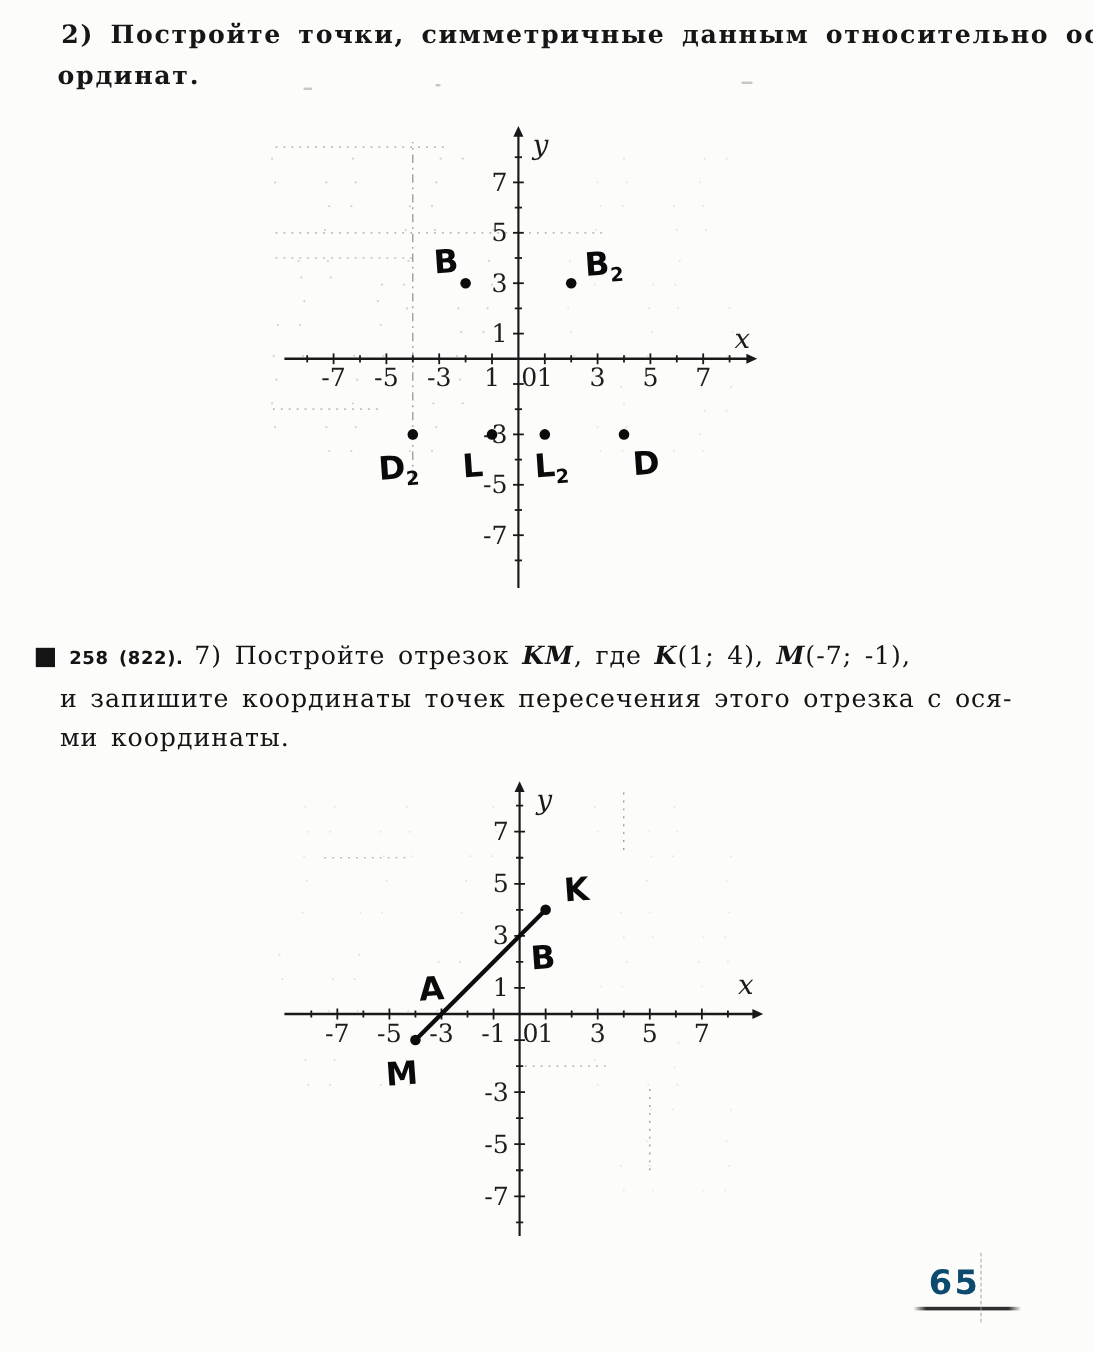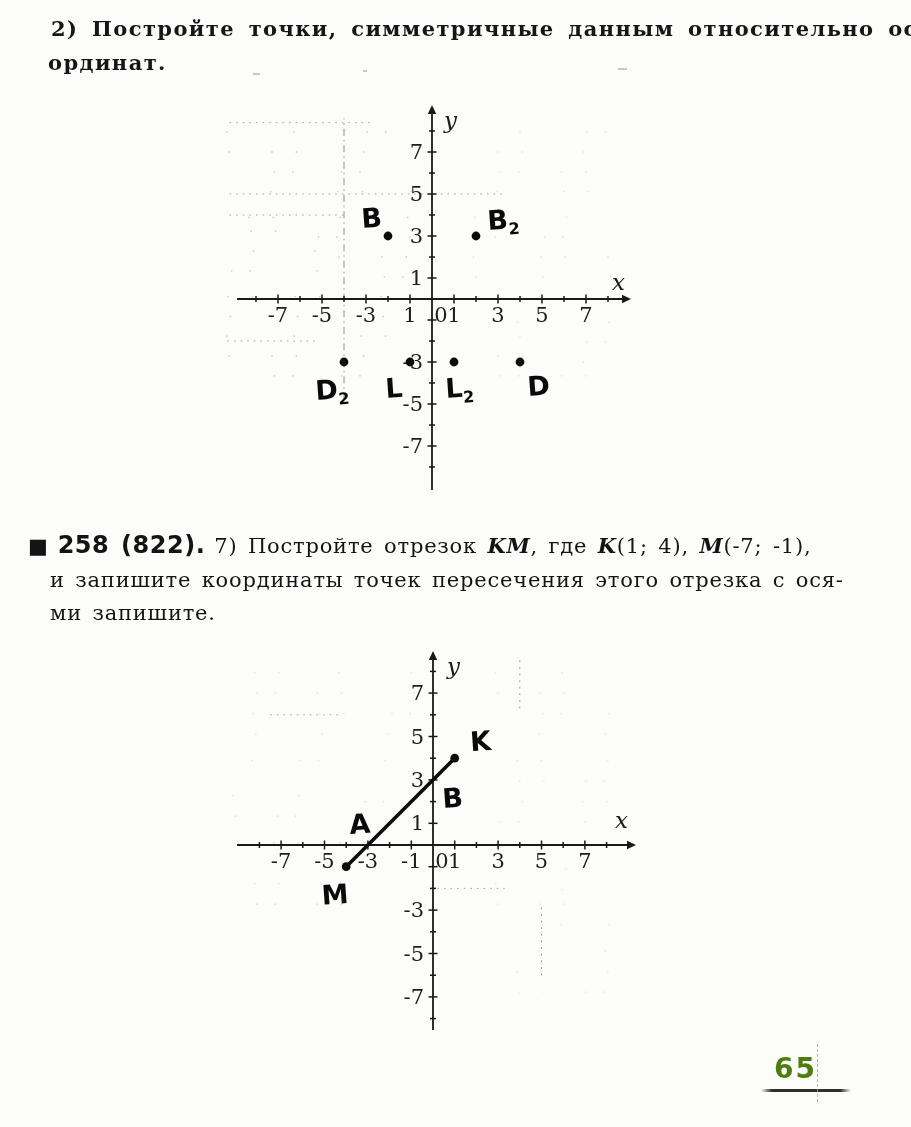--- a/index.html
+++ b/index.html
@@ -5,27 +5,27 @@
   html,body{margin:0;padding:0;background:#e9e9e9;}
   .page{position:relative;width:911px;height:1127px;margin:0 auto;background:#fcfcfb;
         font-family:"DejaVu Serif",serif;overflow:hidden;}
   .toptext{position:absolute;left:51px;top:12px;color:#161616;font-size:21px;font-weight:600;
            letter-spacing:1.4px;word-spacing:5px;line-height:34px;white-space:nowrap;}
   .toptext .l2{margin-left:-3px;}
   .ex258{position:absolute;left:28px;top:529px;color:#141414;font-size:21px;
          letter-spacing:0.8px;word-spacing:3px;line-height:33.5px;white-space:nowrap;}
   .ex258 .cont{padding-left:22px;}
   .bullet{font-family:"DejaVu Sans",sans-serif;font-size:21px;margin-right:9px;}
-  .num{font-family:"DejaVu Sans",sans-serif;font-weight:bold;font-size:24px;margin-right:9px;letter-spacing:0.5px;}
+  .num{font-family:"DejaVu Sans",sans-serif;font-weight:bold;font-size:15px;margin-right:9px;letter-spacing:0.5px;}
   .it{font-style:italic;font-weight:bold;}
   svg{position:absolute;}
   #plane1{left:220px;top:90px;}
   #plane2{left:225px;top:638px;}
   .pagenum{position:absolute;left:774px;top:1052px;font-family:"DejaVu Sans",sans-serif;
-           font-weight:bold;font-size:28px;letter-spacing:2px;color:#4d7c0f;}
+           font-weight:bold;font-size:28px;letter-spacing:2px;color:#0c4a6e;}
   .pagenum-line{position:absolute;left:761px;top:1089px;width:90px;height:3px;
                 background:linear-gradient(90deg,rgba(40,40,40,0),#2f2f2f 12%,#2f2f2f 88%,rgba(40,40,40,0));}
   .pagenum-vline{position:absolute;left:817px;top:1044px;height:58px;width:0;
                  border-left:1px dashed #9a9a9a;opacity:.75;}
   .speck{position:absolute;background:#9a9a9a;opacity:.55;}
 </style>
 </head>
 <body>
 
 <div class="page">
@@ -219,21 +219,21 @@
       <text x="226" y="308" fill="#0a0a0a" font-family="'DejaVu Sans',sans-serif" font-weight="bold" font-size="27px" transform="rotate(-4 226 308)">L<tspan font-size="16px" dy="6">2</tspan></text>
       <circle cx="300" cy="272" r="4.4" fill="#0c0c0c"></circle>
       <text x="308" y="306" fill="#0a0a0a" font-family="'DejaVu Sans',sans-serif" font-weight="bold" font-size="27px" transform="rotate(-4 308 306)">D</text>
     </svg>
 
   <div class="ex258">
     <div>
       <span class="bullet">■</span><span class="num">258 (822).</span><span id="ex258-rest"><span>7) Постройте отрезок </span><span class="it">KM</span><span>, где </span><span class="it">K</span><span>(1; 4), </span><span class="it">M</span><span>(-7; -1),</span></span>
     </div>
     <div class="cont">и запишите координаты точек пересечения этого отрезка с ося-</div>
-    <div class="cont">ми запишите.</div>
+    <div class="cont">ми координаты.</div>
   </div>
 
   <svg id="plane2" width="420" height="400">
       <g>
         <line x1="212.34" x2="279.61" y1="250.4" y2="250.4" stroke="#8d8d8d" stroke-width="1" stroke-dasharray="1.6,5" opacity="0.8"></line>
         <line x1="45.25" x2="116.86" y1="76.80000000000001" y2="76.80000000000001" stroke="#8d8d8d" stroke-width="1" stroke-dasharray="1.6,5" opacity="0.8"></line>
         <line x1="316.5" x2="316.5" y1="337.2" y2="267.76" stroke="#7d7d7d" stroke-width="1" stroke-dasharray="1.6,5" opacity="0.85"></line>
         <line x1="294.8" x2="294.8" y1="70.29000000000002" y2="20.380000000000024" stroke="#7d7d7d" stroke-width="1" stroke-dasharray="1.6,5" opacity="0.85"></line>
         <circle cx="10.300000000000017" cy="178.10000000000002" r="0.9" fill="#6f6f6f" opacity="0.2"></circle>
         <circle cx="7.900000000000017" cy="157.6" r="0.9" fill="#6f6f6f" opacity="0.2"></circle>

